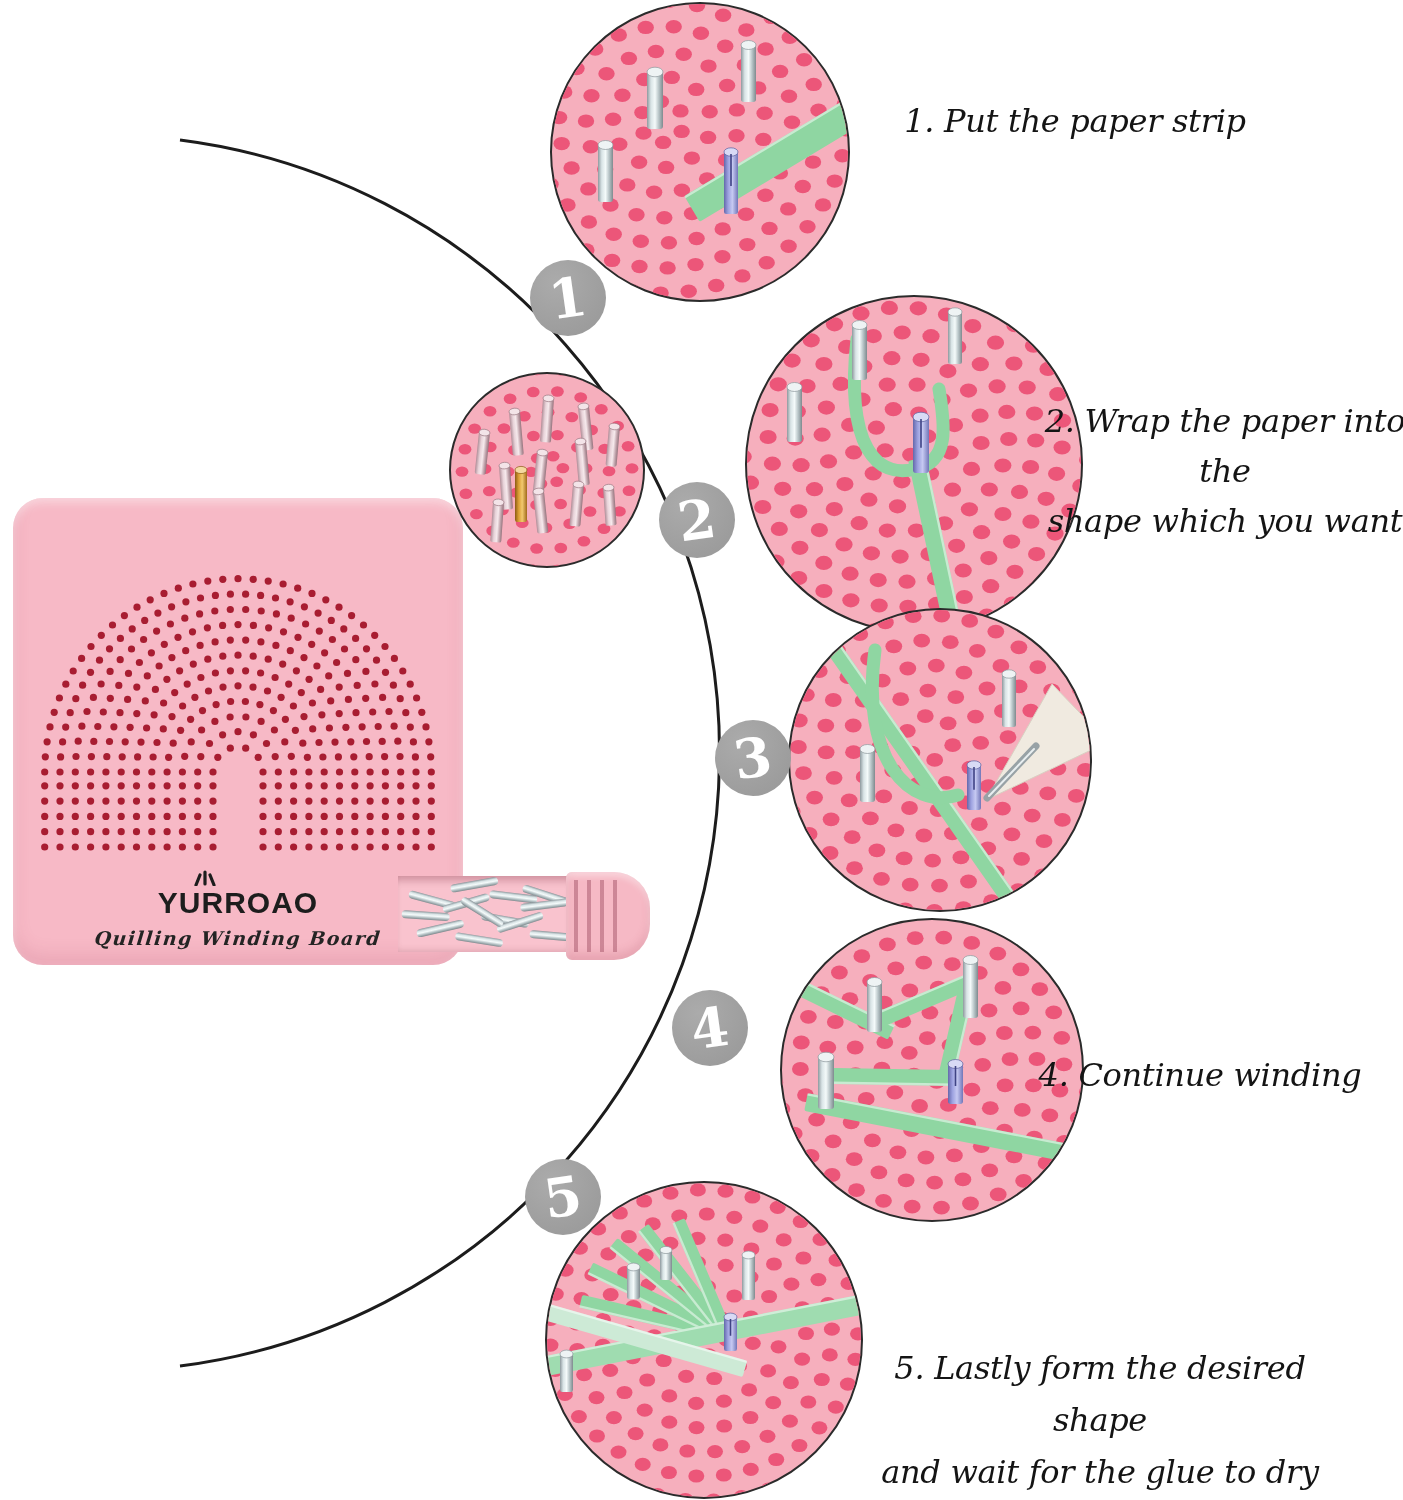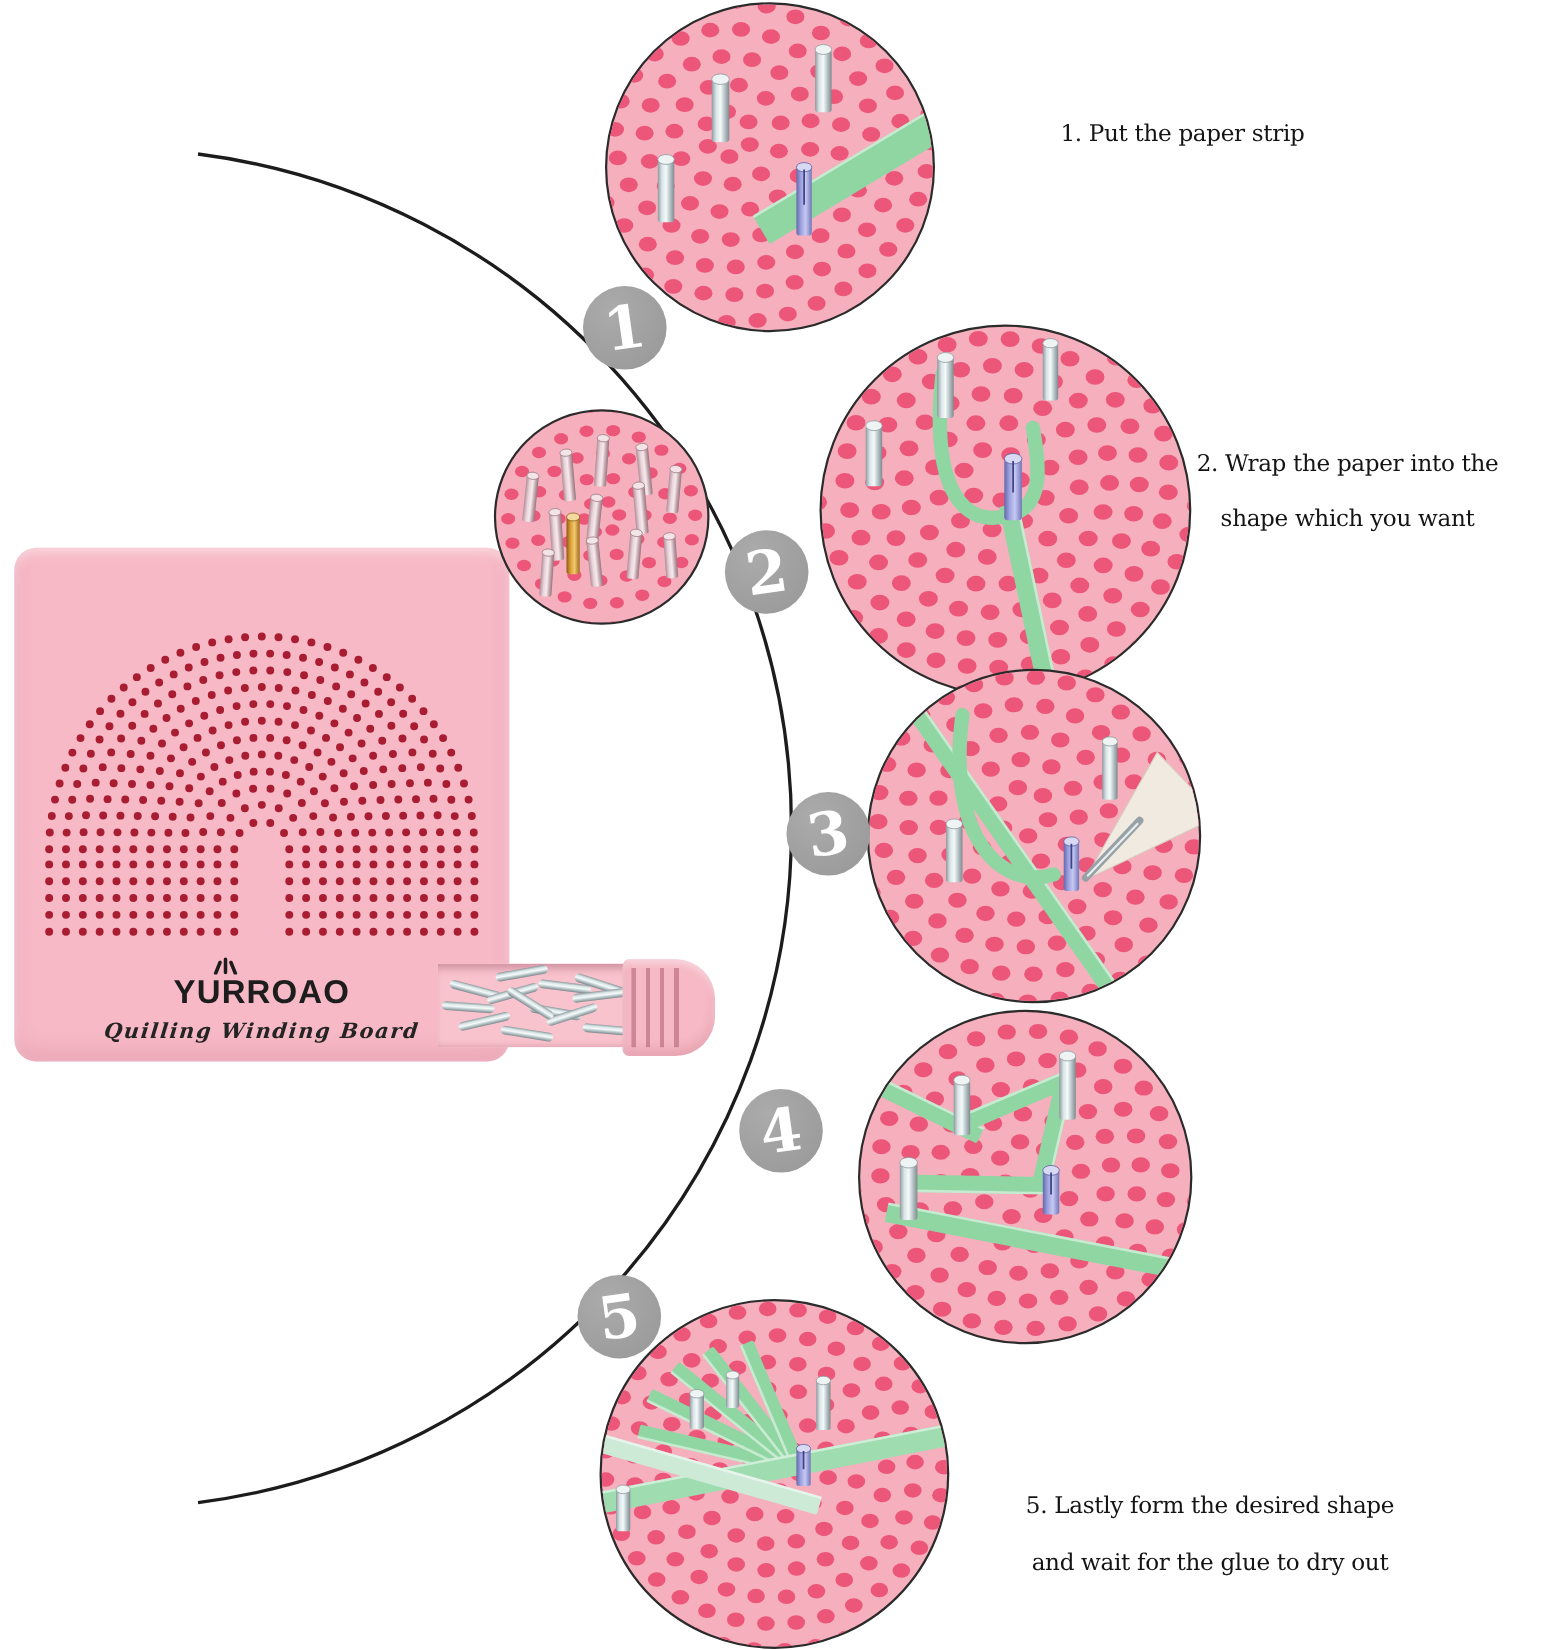--- a/index.html
+++ b/index.html
@@ -2,21 +2,21 @@
 <html><head>
 <meta charset="utf-8">
 <style>
   html,body{margin:0;padding:0;background:#fff;}
   .canvas{position:relative;width:1403px;height:1500px;background:#ffffff;overflow:hidden;
           font-family:"DejaVu Serif",serif;}
   svg{display:block;}
   .arc{position:absolute;left:0;top:0;width:1403px;height:1500px;z-index:1;pointer-events:none;}
 
   
-  .board{position:absolute;left:13px;top:498px;width:450px;height:467px;border-radius:20px;
+  .board{position:absolute;left:13px;top:498px;width:450px;height:467px;border-radius:30px;
          background:#f7b9c6;box-shadow:inset 0 -10px 18px rgba(160,60,85,.14), inset 0 4px 10px rgba(255,255,255,.5);
          z-index:2;}
   .board > svg{position:absolute;left:0;top:0;width:450px;height:467px;}
   .board-logo{position:absolute;left:75px;top:372px;width:300px;text-align:center;}
   .crown{position:absolute;left:102px;top:-2px;width:30px;height:18px;}
   .brand{margin-top:16px;font-family:"Liberation Sans",sans-serif;font-weight:bold;
          font-size:30px;letter-spacing:1px;color:#1d1d1d;}
   .prodname{margin-top:7px;font-family:"DejaVu Serif",serif;font-style:italic;font-weight:bold;
             font-size:19px;letter-spacing:1.5px;color:#242424;transform:skewX(-6deg);}
 
@@ -36,21 +36,21 @@
   .photo svg{width:100%;height:100%;}
 
   
   .badge{position:absolute;width:76px;height:76px;border-radius:50%;z-index:5;
          background:radial-gradient(circle at 35% 30%, #aaaaaa, #989898 75%);
          display:flex;align-items:center;justify-content:center;}
   .badge span{color:#fff;font-size:54px;font-weight:bold;font-family:"DejaVu Serif",serif;
               transform:rotate(-8deg);line-height:1;}
 
   
-  .caption{position:absolute;z-index:5;text-align:center;font-size:21px;
+  .caption{position:absolute;z-index:5;text-align:center;font-style:italic;font-size:32px;
            line-height:50px;color:#141414;letter-spacing:-0.3px;}
 </style>
 </head>
 <body>
 
 <div class="canvas">
 
   <svg width="0" height="0" style="position:absolute">
     <defs>
       <linearGradient id="pinGrad" x1="0" y1="0" x2="1" y2="0">
@@ -2324,17 +2324,20 @@
       <span>5</span>
     </div>
 
   <div class="caption" style="left:860px;top:96px;width:430px">
     <div>1. Put the paper strip</div>
   </div>
   <div class="caption" style="left:1040px;top:396px;width:370px">
     <div>2. Wrap the paper into the</div>
     <div>shape which you want</div>
   </div>
+  <div class="caption" style="left:1015px;top:1050px;width:370px">
+    <div>4. Continue winding</div>
+  </div>
   <div class="caption" style="left:875px;top:1342px;width:450px;line-height:52px">
     <div>5. Lastly form the desired shape</div>
     <div>and wait for the glue to dry out</div>
   </div>
 </div>
 
 </body></html>

